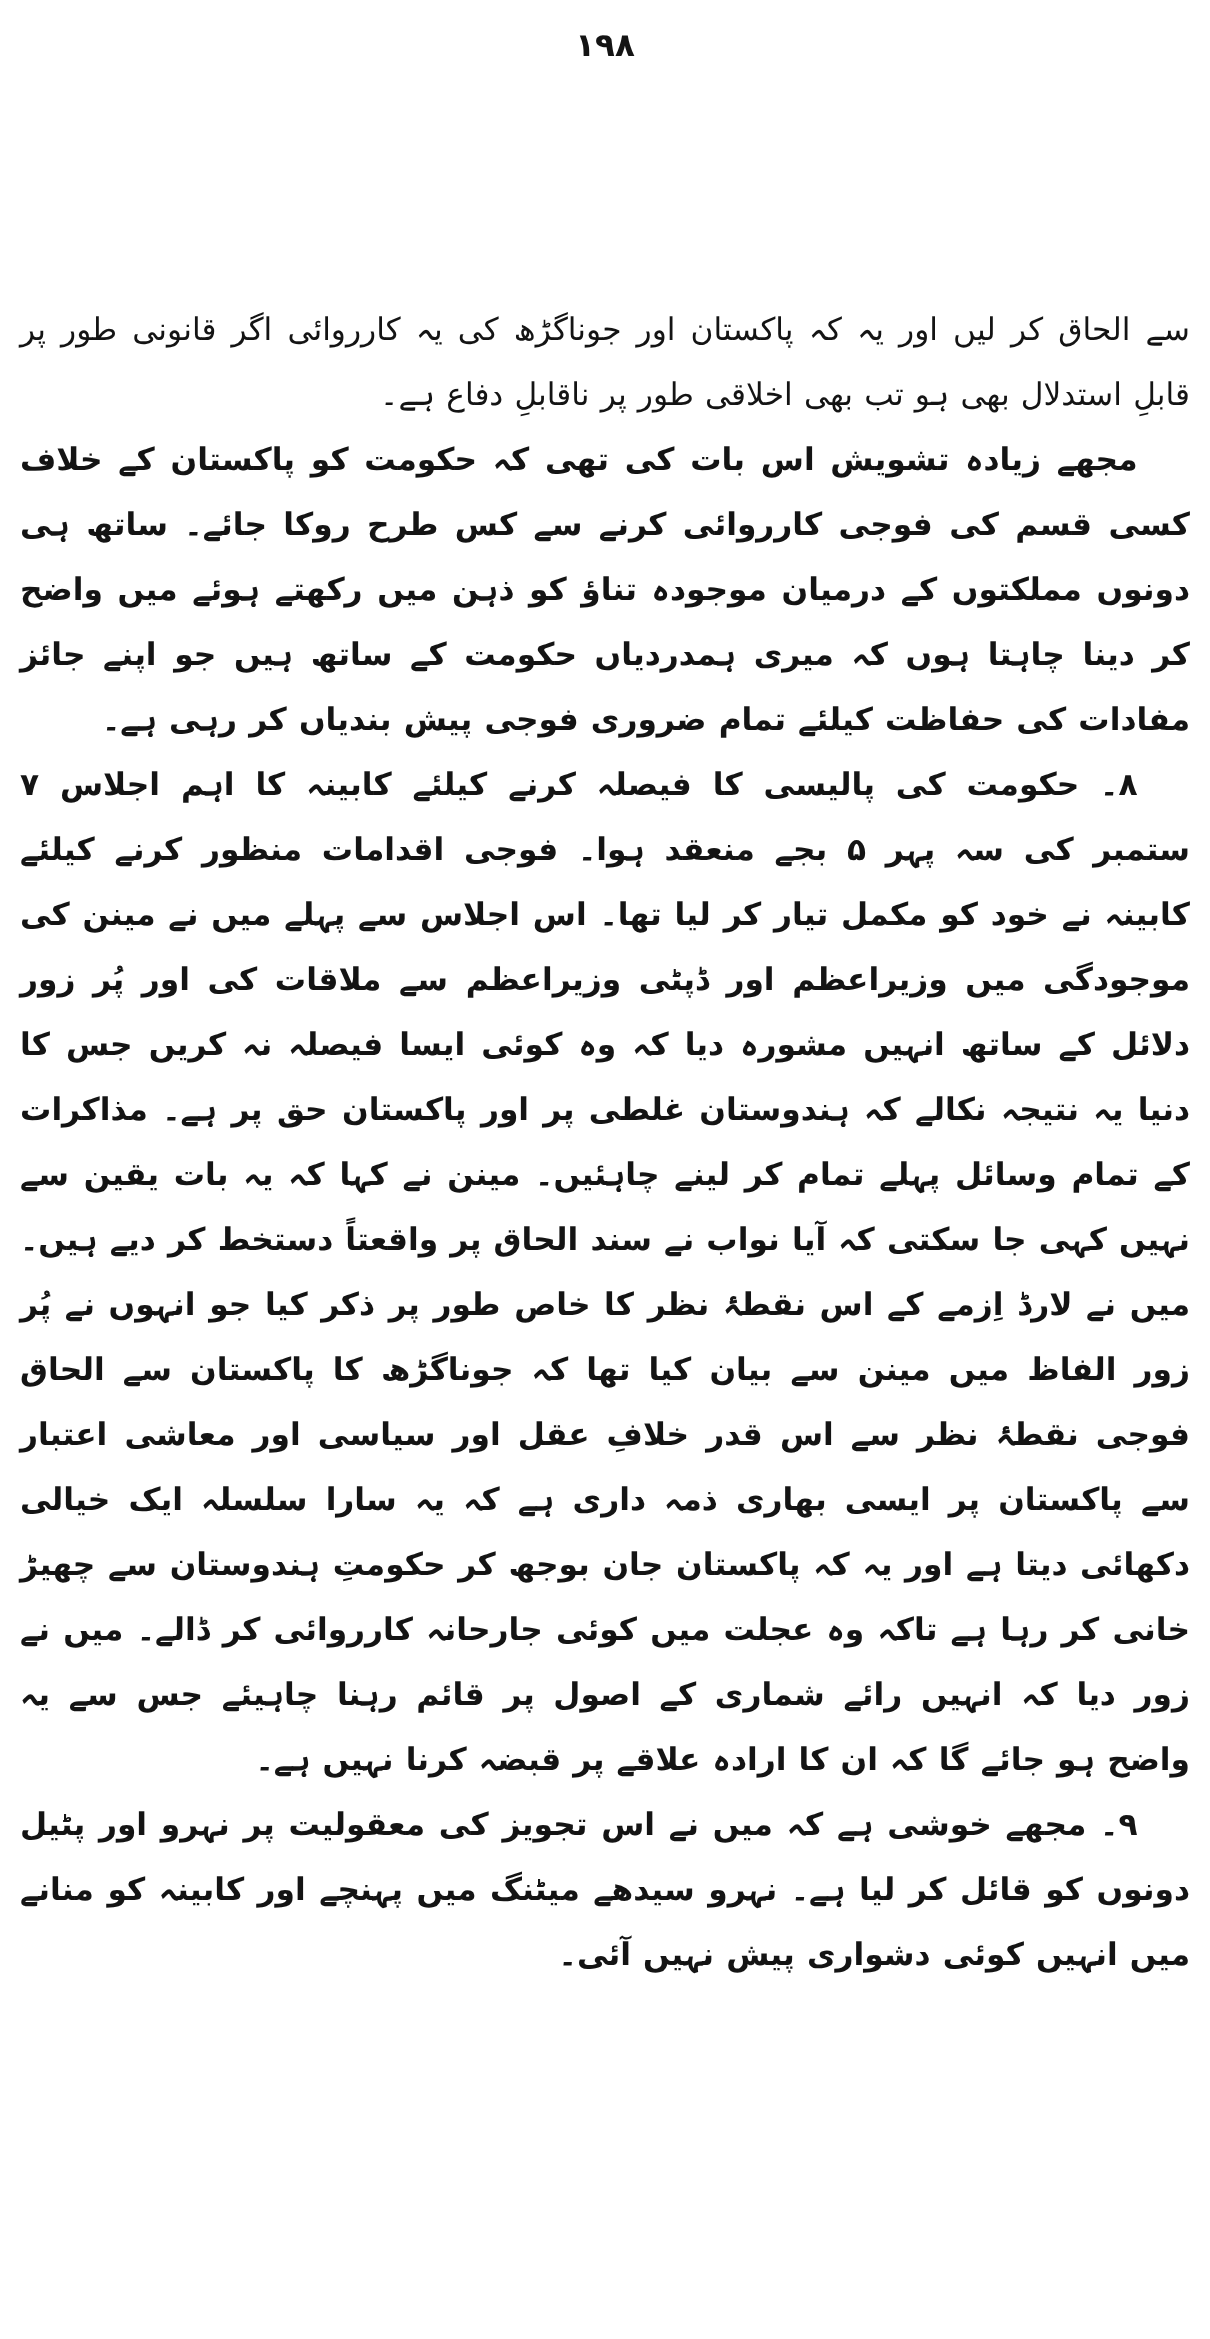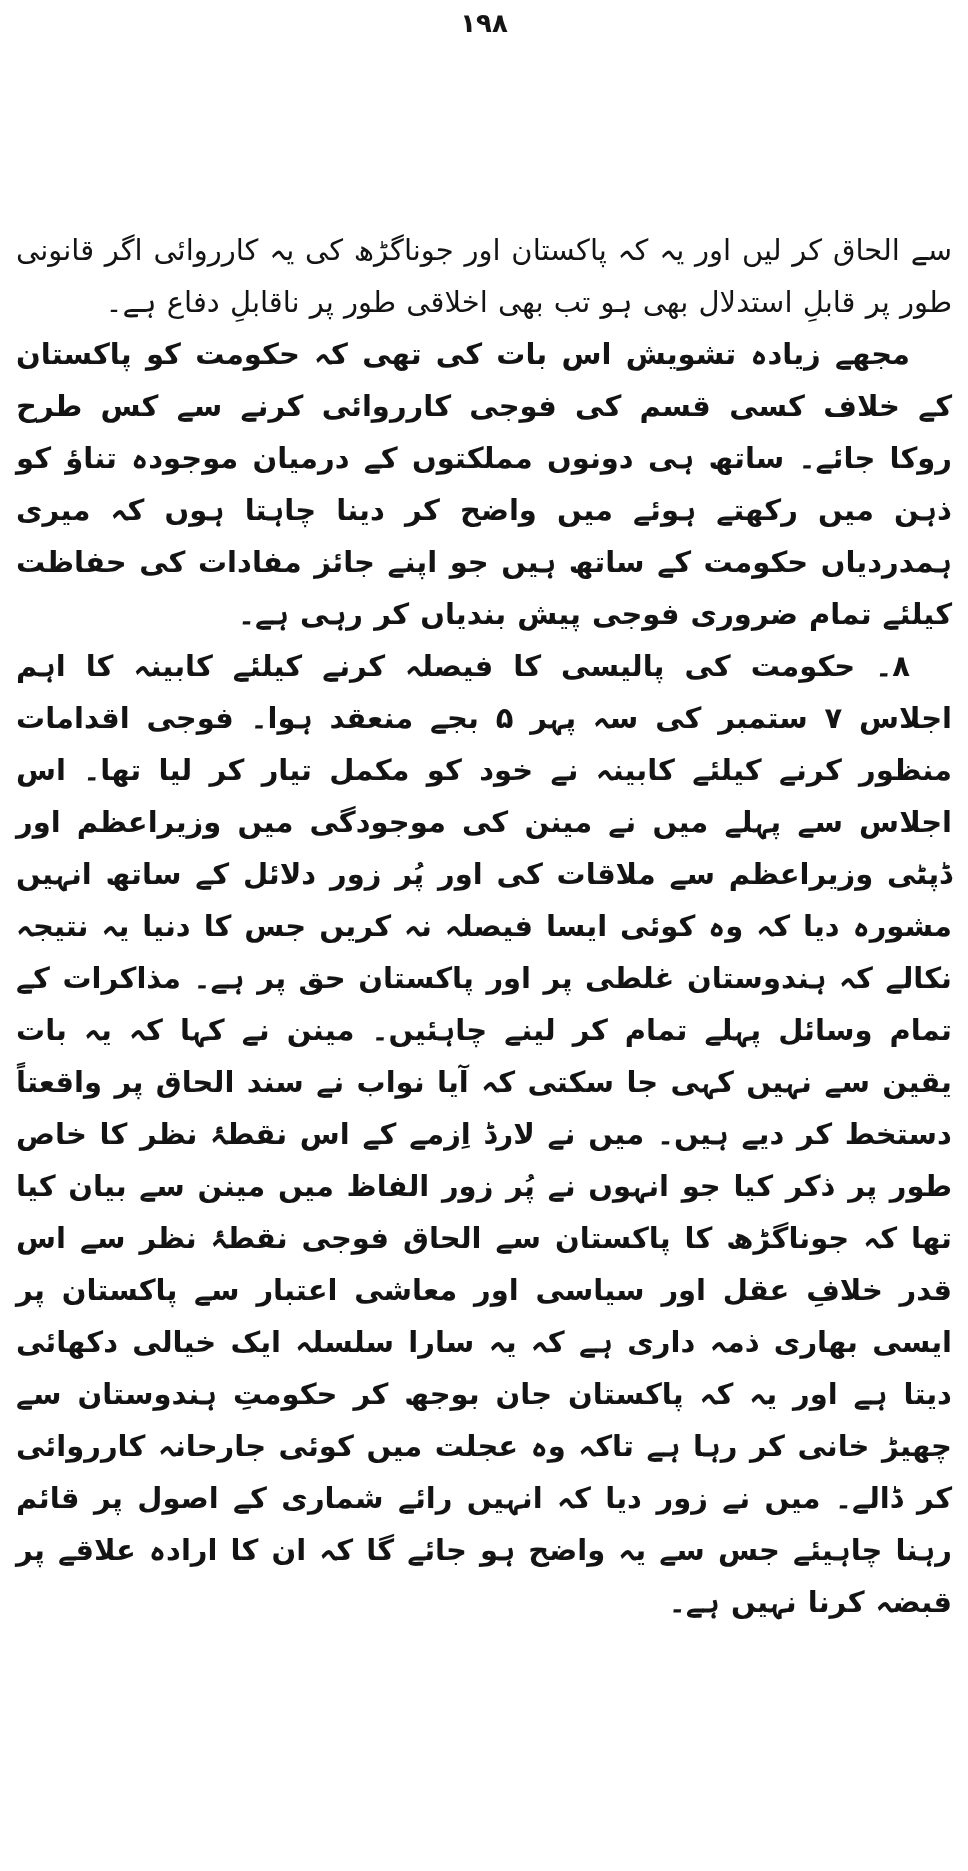--- a/index.html
+++ b/index.html
@@ -11,33 +11,33 @@
     height: 1871px;
     background: #ffffff;
     color: #141414;
     font-family: "DejaVu Sans", sans-serif;
     overflow: hidden;
   }
   .page {
     box-sizing: border-box;
     width: 968px;
     height: 1871px;
-    padding: 4px 16px 0 16px;
+    padding: 18px 16px 0 16px;
   }
   .page-number {
     text-align: center;
     font-size: 26px;
     font-weight: bold;
     direction: rtl;
     padding-top: 4px;
   }
   .text-block {
     direction: rtl;
     margin-top: 186px;
-    font-size: 29px;
+    font-size: 25px;
     line-height: 52px;
     text-align: justify;
     text-align-last: right;
     word-spacing: 1px;
   }
   p.para {
     margin: 0;
     padding: 0;
   }
   p.para.indent {
@@ -47,14 +47,15 @@
 </style>
 </head>
 <body>
 
 <div class="page">
   <div class="page-number">۱۹۸</div>
   <div class="text-block" id="paragraphs">
       <p class="para">سے الحاق کر لیں اور یہ کہ پاکستان اور جوناگڑھ کی یہ کارروائی اگر قانونی طور پر قابلِ استدلال بھی ہو تب بھی اخلاقی طور پر ناقابلِ دفاع ہے۔</p>
       <p class="para indent">مجھے زیادہ تشویش اس بات کی تھی کہ حکومت کو پاکستان کے خلاف کسی قسم کی فوجی کارروائی کرنے سے کس طرح روکا جائے۔ ساتھ ہی دونوں مملکتوں کے درمیان موجودہ تناؤ کو ذہن میں رکھتے ہوئے میں واضح کر دینا چاہتا ہوں کہ میری ہمدردیاں حکومت کے ساتھ ہیں جو اپنے جائز مفادات کی حفاظت کیلئے تمام ضروری فوجی پیش بندیاں کر رہی ہے۔</p>
       <p class="para indent">۸۔ حکومت کی پالیسی کا فیصلہ کرنے کیلئے کابینہ کا اہم اجلاس ۷ ستمبر کی سہ پہر ۵ بجے منعقد ہوا۔ فوجی اقدامات منظور کرنے کیلئے کابینہ نے خود کو مکمل تیار کر لیا تھا۔ اس اجلاس سے پہلے میں نے مینن کی موجودگی میں وزیراعظم اور ڈپٹی وزیراعظم سے ملاقات کی اور پُر زور دلائل کے ساتھ انہیں مشورہ دیا کہ وہ کوئی ایسا فیصلہ نہ کریں جس کا دنیا یہ نتیجہ نکالے کہ ہندوستان غلطی پر اور پاکستان حق پر ہے۔ مذاکرات کے تمام وسائل پہلے تمام کر لینے چاہئیں۔ مینن نے کہا کہ یہ بات یقین سے نہیں کہی جا سکتی کہ آیا نواب نے سند الحاق پر واقعتاً دستخط کر دیے ہیں۔ میں نے لارڈ اِزمے کے اس نقطۂ نظر کا خاص طور پر ذکر کیا جو انہوں نے پُر زور الفاظ میں مینن سے بیان کیا تھا کہ جوناگڑھ کا پاکستان سے الحاق فوجی نقطۂ نظر سے اس قدر خلافِ عقل اور سیاسی اور معاشی اعتبار سے پاکستان پر ایسی بھاری ذمہ داری ہے کہ یہ سارا سلسلہ ایک خیالی دکھائی دیتا ہے اور یہ کہ پاکستان جان بوجھ کر حکومتِ ہندوستان سے چھیڑ خانی کر رہا ہے تاکہ وہ عجلت میں کوئی جارحانہ کارروائی کر ڈالے۔ میں نے زور دیا کہ انہیں رائے شماری کے اصول پر قائم رہنا چاہیئے جس سے یہ واضح ہو جائے گا کہ ان کا ارادہ علاقے پر قبضہ کرنا نہیں ہے۔</p>
+      <p class="para indent">۹۔ مجھے خوشی ہے کہ میں نے اس تجویز کی معقولیت پر نہرو اور پٹیل دونوں کو قائل کر لیا ہے۔ نہرو سیدھے میٹنگ میں پہنچے اور کابینہ کو منانے میں انہیں کوئی دشواری پیش نہیں آئی۔</p>
     </div>
 </div>
 
 </body></html>

